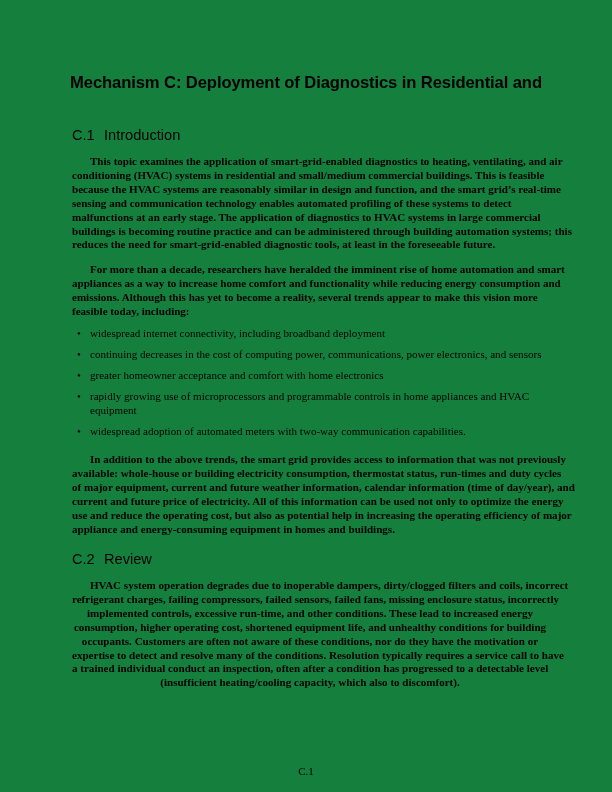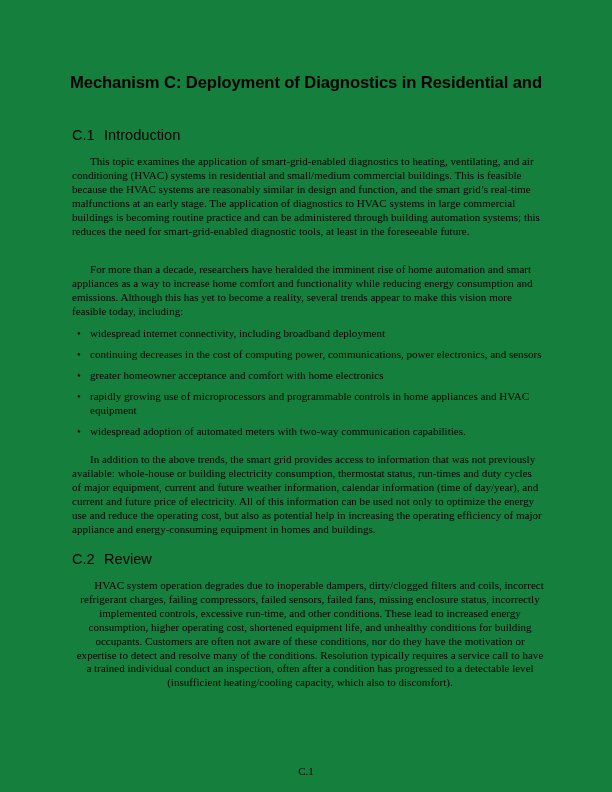--- a/index.html
+++ b/index.html
@@ -12,21 +12,21 @@
     }
     .h2 {
       position: absolute; left: 72px;
       font-family: "Liberation Sans", sans-serif; font-weight: normal;
       font-size: 14.6px; line-height: 17px;
     }
     .h2 .num { display: inline-block; width: 32px; }
     .para {
       position: absolute; left: 72px; width: 476px;
       font-family: "Liberation Serif", serif; font-size: 11.05px; line-height: 13.9px;
-      text-indent: 18px; margin: 0; white-space: normal;
+      text-indent: 18px; margin: 0; white-space: normal; font-weight: bold;
     }
     .line { display: block; white-space: nowrap; }
     .para .line + .line { text-indent: 0; }
     .bullets { position: absolute; left: 72px; width: 476px; margin: 0; padding: 0; list-style: none;
       font-family: "Liberation Serif", serif; font-size: 11.05px; line-height: 13.9px; }
     .bullets li { position: absolute; left: 0; width: 476px; }
     .bullets .dot { position: absolute; left: 5px; top: 0; }
     .bullets .btext { display: block; margin-left: 18px; }
     .footer { position: absolute; left: 0; width: 612px; top: 765px; text-align: center;
       font-family: "Liberation Serif", serif; font-size: 11px; }
@@ -41,20 +41,21 @@
   </div>
 
   <div class="h2" style="top:127px;">
     <span class="num">C.1</span><span>Introduction</span>
   </div>
 
   <div class="para" style="top:155px;">
     <span class="line" style="padding-left:18px;text-indent:0">This topic examines the application of smart-grid-enabled diagnostics to heating, ventilating, and air</span>
     <span class="line" style="text-indent:0">conditioning (HVAC) systems in residential and small/medium commercial buildings.  This is feasible</span>
     <span class="line" style="text-indent:0">because the HVAC systems are reasonably similar in design and function, and the smart grid’s real-time</span>
+    <span class="line" style="text-indent:0">sensing and communication technology enables automated profiling of these systems to detect</span>
     <span class="line" style="text-indent:0">malfunctions at an early stage.  The application of diagnostics to HVAC systems in large commercial</span>
     <span class="line" style="text-indent:0">buildings is becoming routine practice and can be administered through building automation systems; this</span>
     <span class="line" style="text-indent:0">reduces the need for smart-grid-enabled diagnostic tools, at least in the foreseeable future.</span>
   </div>
 
   <div class="para" style="top:263px;">
     <span class="line" style="padding-left:18px;text-indent:0">For more than a decade, researchers have heralded the imminent rise of home automation and smart</span>
     <span class="line" style="text-indent:0">appliances as a way to increase home comfort and functionality while reducing energy consumption and</span>
     <span class="line" style="text-indent:0">emissions.  Although this has yet to become a reality, several trends appear to make this vision more</span>
     <span class="line" style="text-indent:0">feasible today, including:</span>

